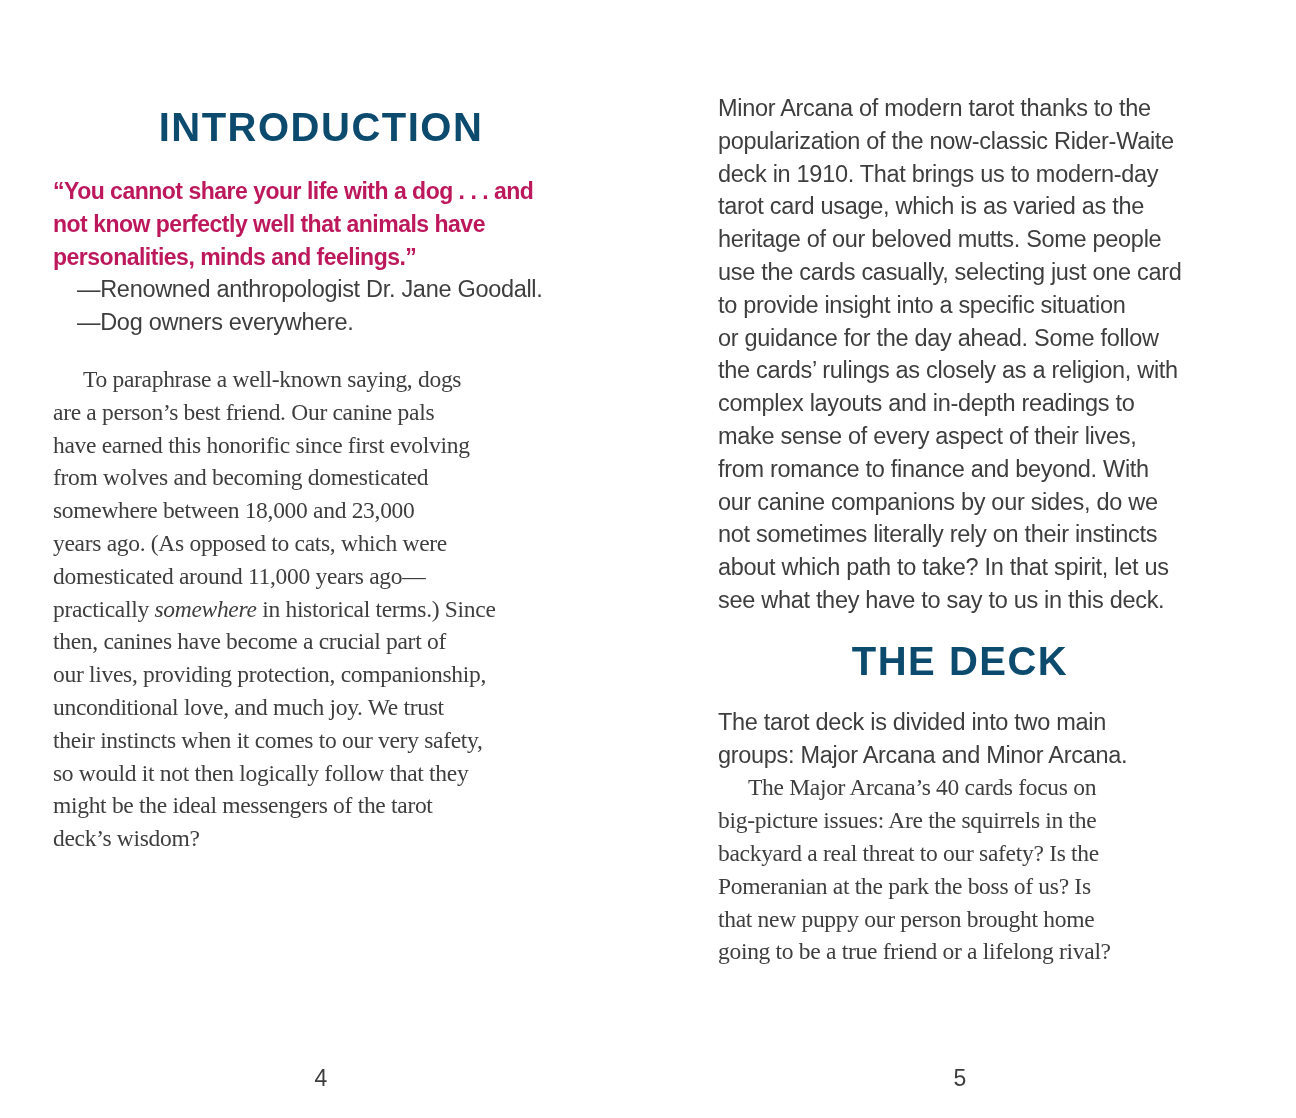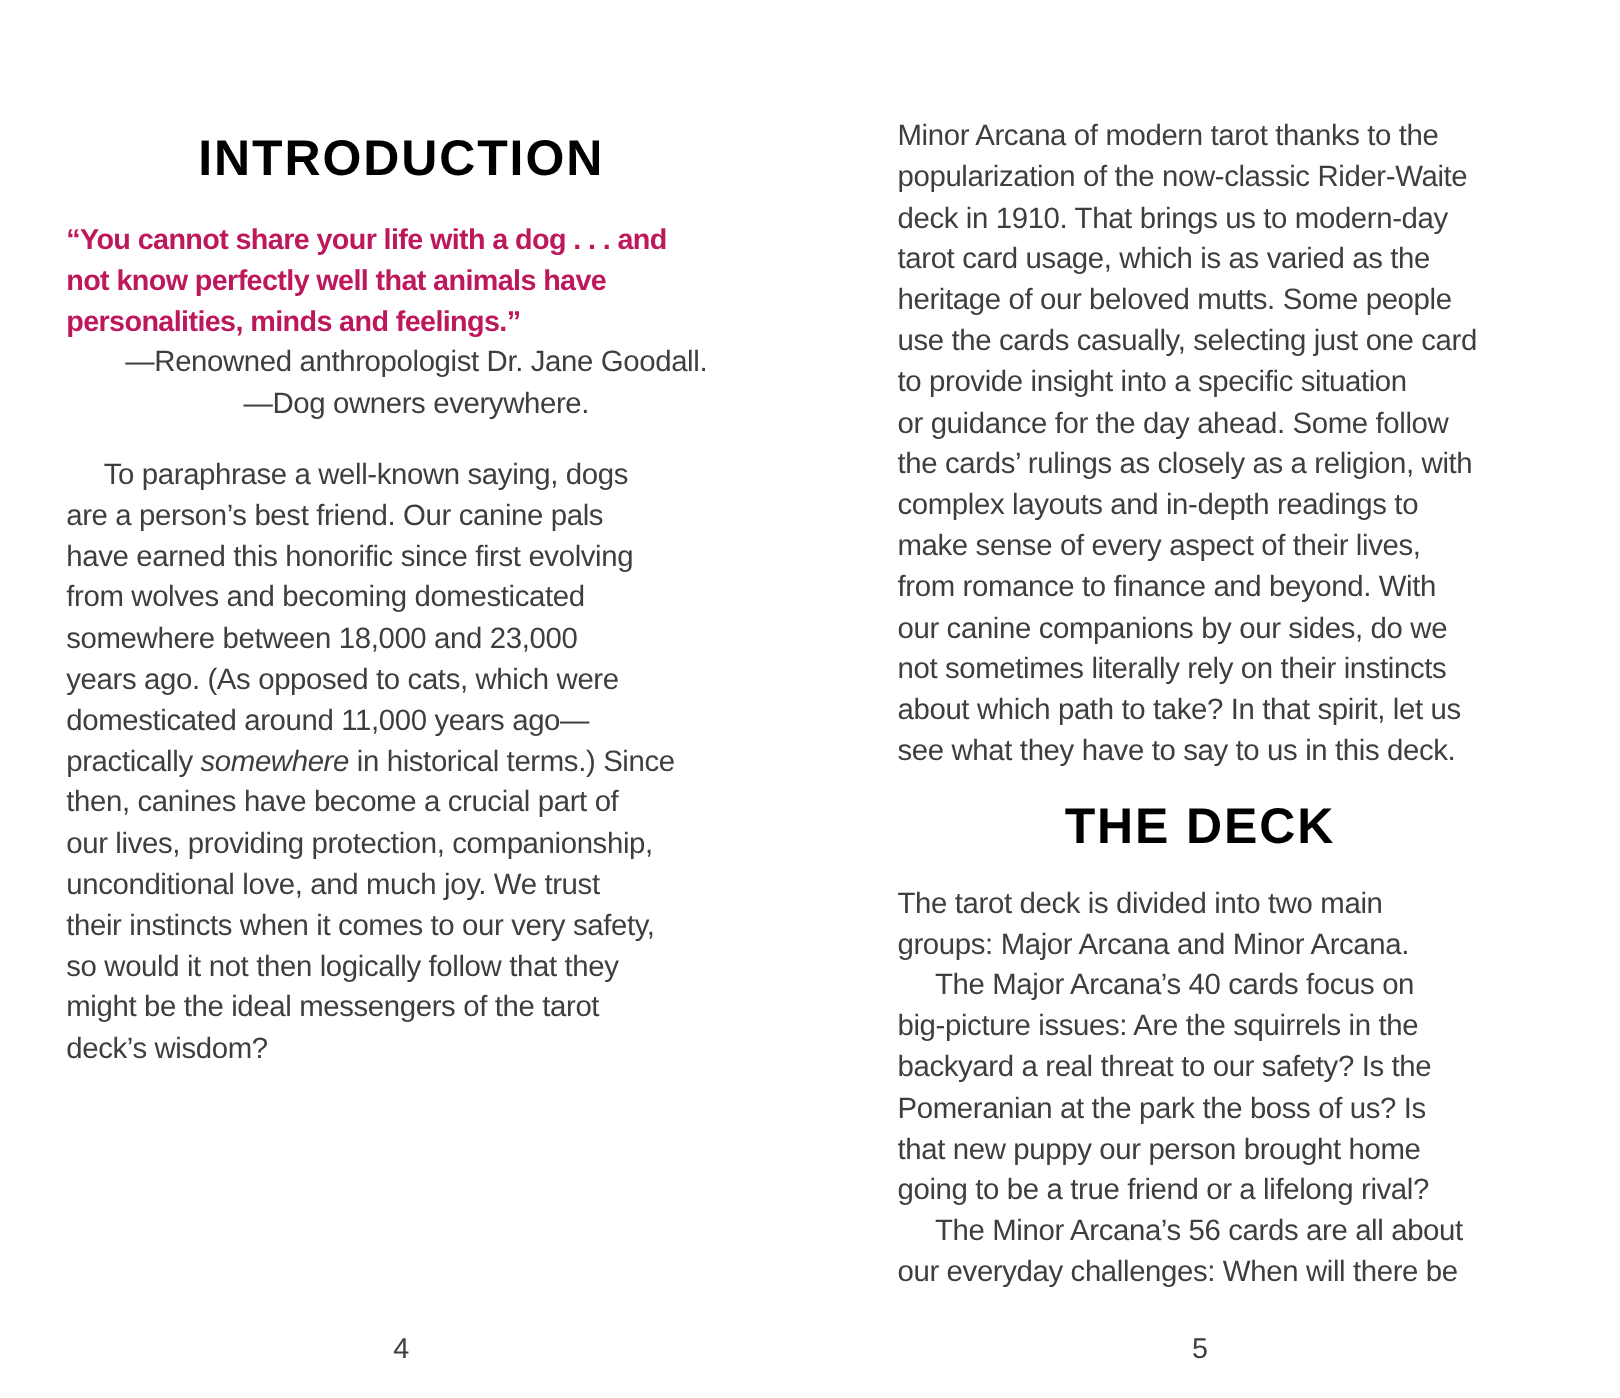--- a/index.html
+++ b/index.html
@@ -18,35 +18,35 @@
   }
   .col { position: absolute; }
   .col-left  { left: 53px;  top: 105px; width: 536px; }
   .col-right { left: 718px; top: 92px;  width: 484px; }
   p { margin: 0; white-space: pre; }
   .heading {
     font-size: 40px;
     line-height: 44px;
     font-weight: bold;
     letter-spacing: 1.5px;
-    color: #000000;
+    color: #0c4a6e;
     text-align: center;
     white-space: normal;
   }
   h1.heading { margin: 0 0 26px 0; }
   h2.heading { margin: 22px 0 23px 0; }
   .quote {
     font-weight: bold;
     font-size: 23px;
     letter-spacing: -0.5px;
     color: #be185d;
   }
   .quote-2 { margin-top: 10px; }
-  .attribution { padding-left: 24px; text-align: center; }
-  .indent { text-indent: 30px; }
+  .attribution { padding-left: 24px; }
+  .indent { text-indent: 30px; font-family: Liberation Serif, serif; }
   .para-gap { margin-top: 24px; }
   .italic-word { font-style: italic; }
   .page-num {
     position: absolute;
     top: 1062px;
     text-align: center;
     font-size: 23px;
     letter-spacing: 0;
     color: #3f3e3e;
   }
@@ -107,20 +107,18 @@
     <h2 class="heading">THE DECK</h2>
 
     <p>The tarot deck is divided into two main
 groups: Major Arcana and Minor Arcana.</p>
     <p class="indent">The Major Arcana’s 40 cards focus on
 big-picture issues: Are the squirrels in the
 backyard a real threat to our safety? Is the
 Pomeranian at the park the boss of us? Is
 that new puppy our person brought home
 going to be a true friend or a lifelong rival?</p>
-    <p class="indent">The Minor Arcana’s 56 cards are all about
-our everyday challenges: When will there be</p>
   </div>
 
   <div class="page-num page-num-left">4</div>
   <div class="page-num page-num-right">5</div>
 
 </div>
 
 </body></html>

